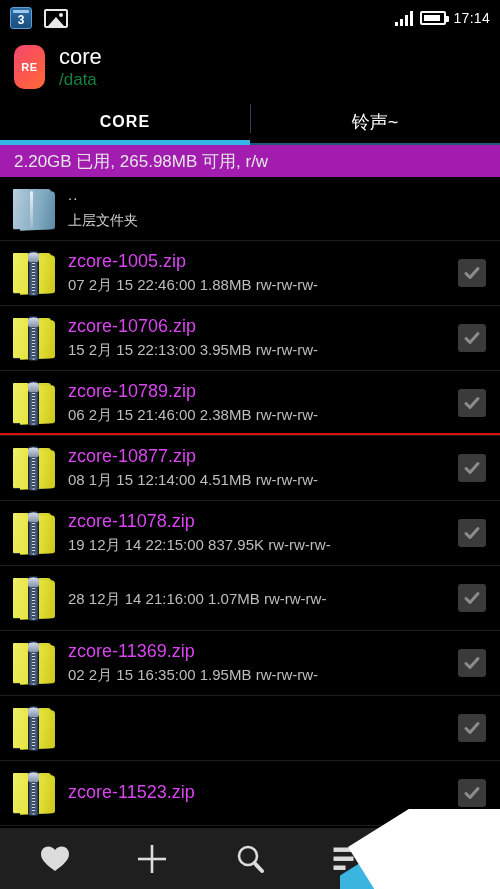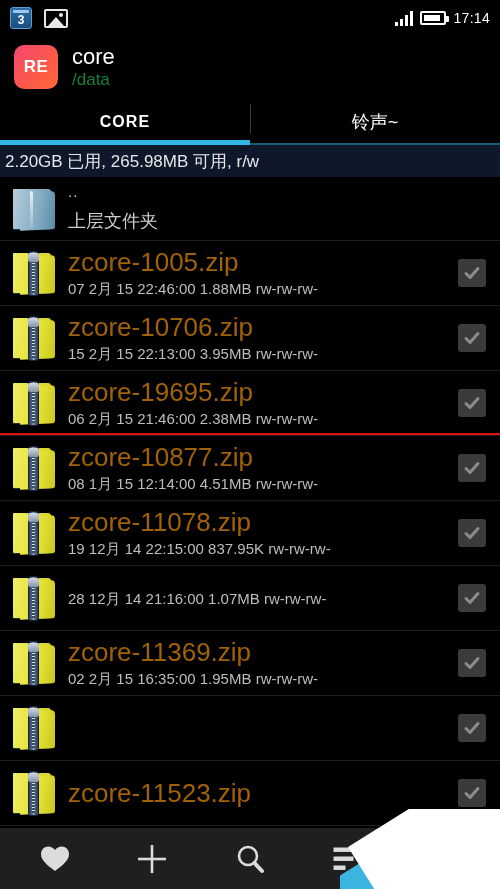--- a/index.html
+++ b/index.html
@@ -53,24 +53,24 @@
   }
   .battery::after{
     content:"";position:absolute;right:-5px;top:3px;width:3px;height:6px;background:#fff;border-radius:0 1px 1px 0;
   }
   .battery i{display:block;height:6px;width:16px;background:#fff;margin-left:2px;}
   .clock{ font-size:14px; color:#fff; letter-spacing:.3px; }
 
   
   .appbar{ height:62px; display:flex; align-items:center; padding:0 14px; background:#000; }
   .logo{
-    width:44px;height:44px;border-radius:10px;
+    width:31px;height:44px;border-radius:10px;
     background:linear-gradient(135deg,#f4476e 0%,#fb5a48 60%,#ff6a3a 100%);
     display:flex;align-items:center;justify-content:center;
-    font-size:17px;font-weight:bold;color:#fff;letter-spacing:.5px;flex:0 0 auto;
+    font-size:11px;font-weight:bold;color:#fff;letter-spacing:.5px;flex:0 0 auto;
   }
   .titlewrap{ margin-left:14px; line-height:1.12; }
   .apptitle{ font-size:22px; color:#fff; }
   .apppath{ font-size:17px; color:#15803d; }
 
   
   .tabs{ display:flex; height:47px; background:#000; position:relative; }
   .tab{
     flex:1; display:flex; align-items:center; justify-content:center;
     position:relative; font-size:16px;
@@ -78,22 +78,22 @@
   .tab .label{ font-weight:bold; letter-spacing:1.1px; color:#fff; font-size:16px; }
   .tab.cn .label{ font-weight:normal; letter-spacing:0; font-size:18px; }
   .tab + .tab::before{
     content:""; position:absolute; left:0; top:6px; bottom:12px; width:1px; background:#2c4050;
   }
   .tab .ul{ position:absolute; left:0; right:0; bottom:0; height:5px; background:#33b5e5; }
   .tab.inactive .ul{ height:2px; background:#1a5b78; }
 
   
   .storage{
-    height:32px; display:flex; align-items:center; padding-left:5px;
-    font-size:17px; color:#e6e6e6; background:#0f172a;
+    height:32px; display:flex; align-items:center; padding-left:14px;
+    font-size:17px; color:#e6e6e6; background:#a21caf;
   }
 
   
   .list{ position:absolute; top:177px; left:0; right:0; bottom:61px; overflow:hidden; background:#000; }
   .row{
     height:65px; display:flex; align-items:center; padding:0 10px 0 8px;
     border-bottom:1px solid #1d1d1d; position:relative; background:#000;
   }
   .row.parent{ height:64px; }
   .ic{ width:52px; flex:0 0 52px; display:flex; align-items:center; justify-content:center; }
@@ -124,24 +124,24 @@
   .zipfolder .teeth{
     position:absolute; left:19px; top:3px; width:3px; height:39px;
     background:repeating-linear-gradient(#cfd8e8 0 1px, #3a4b64 1px 3px);
   }
   .zipfolder .pull{
     position:absolute; left:15px; top:2px; width:11px; height:9px; border-radius:2px;
     background:linear-gradient(#cfd8e6,#8793a8);
   }
 
   .meta{ flex:1 1 auto; min-width:0; padding-left:8px; }
-  .fname{ font-size:26px; color:#a16207; line-height:1.18; white-space:nowrap; overflow:hidden; }
+  .fname{ font-size:18px; color:#d946ef; line-height:1.18; white-space:nowrap; overflow:hidden; }
   .finfo{ font-size:15px; color:#bdbdbd; margin-top:3px; white-space:nowrap; }
   .pname{ font-size:15px; color:#cfcfcf; letter-spacing:1px; line-height:1; }
-  .psub{ font-size:18px; color:#cfcfcf; margin-top:10px; }
+  .psub{ font-size:14px; color:#cfcfcf; margin-top:10px; }
 
   .checkbox{
     width:28px;height:28px;flex:0 0 28px;border-radius:3px;background:#3b3b3b;
     display:flex;align-items:center;justify-content:center;margin-right:4px;
   }
   .checkbox svg{ display:block; }
 
   .redline{
     position:absolute; left:0; right:0; height:2px; background:#e01010; z-index:5;
   }
@@ -277,21 +277,21 @@
         <div class="ic">
           <div class="folder zipfolder">
             <span class="back"></span>
             <span class="front"></span>
             <span class="spine"></span>
             <span class="teeth"></span>
             <span class="pull"></span>
           </div>
         </div>
         <div class="meta">
-          <div class="fname">zcore-19695.zip</div>
+          <div class="fname">zcore-10789.zip</div>
           <div class="finfo">06 2月 15 21:46:00  2.38MB  rw-rw-rw-</div>
         </div>
         <div class="checkbox">
           <svg width="18" height="18" viewBox="0 0 18 18">
             <path d="M3 9.5l4 4 8-9" fill="none" stroke="#8c8c8c" stroke-width="3" stroke-linecap="round" stroke-linejoin="round"></path>
           </svg>
         </div>
         <div class="redline" style="background: rgb(224, 16, 16); bottom: 0px;"></div>
       </div>
       <div class="row">

